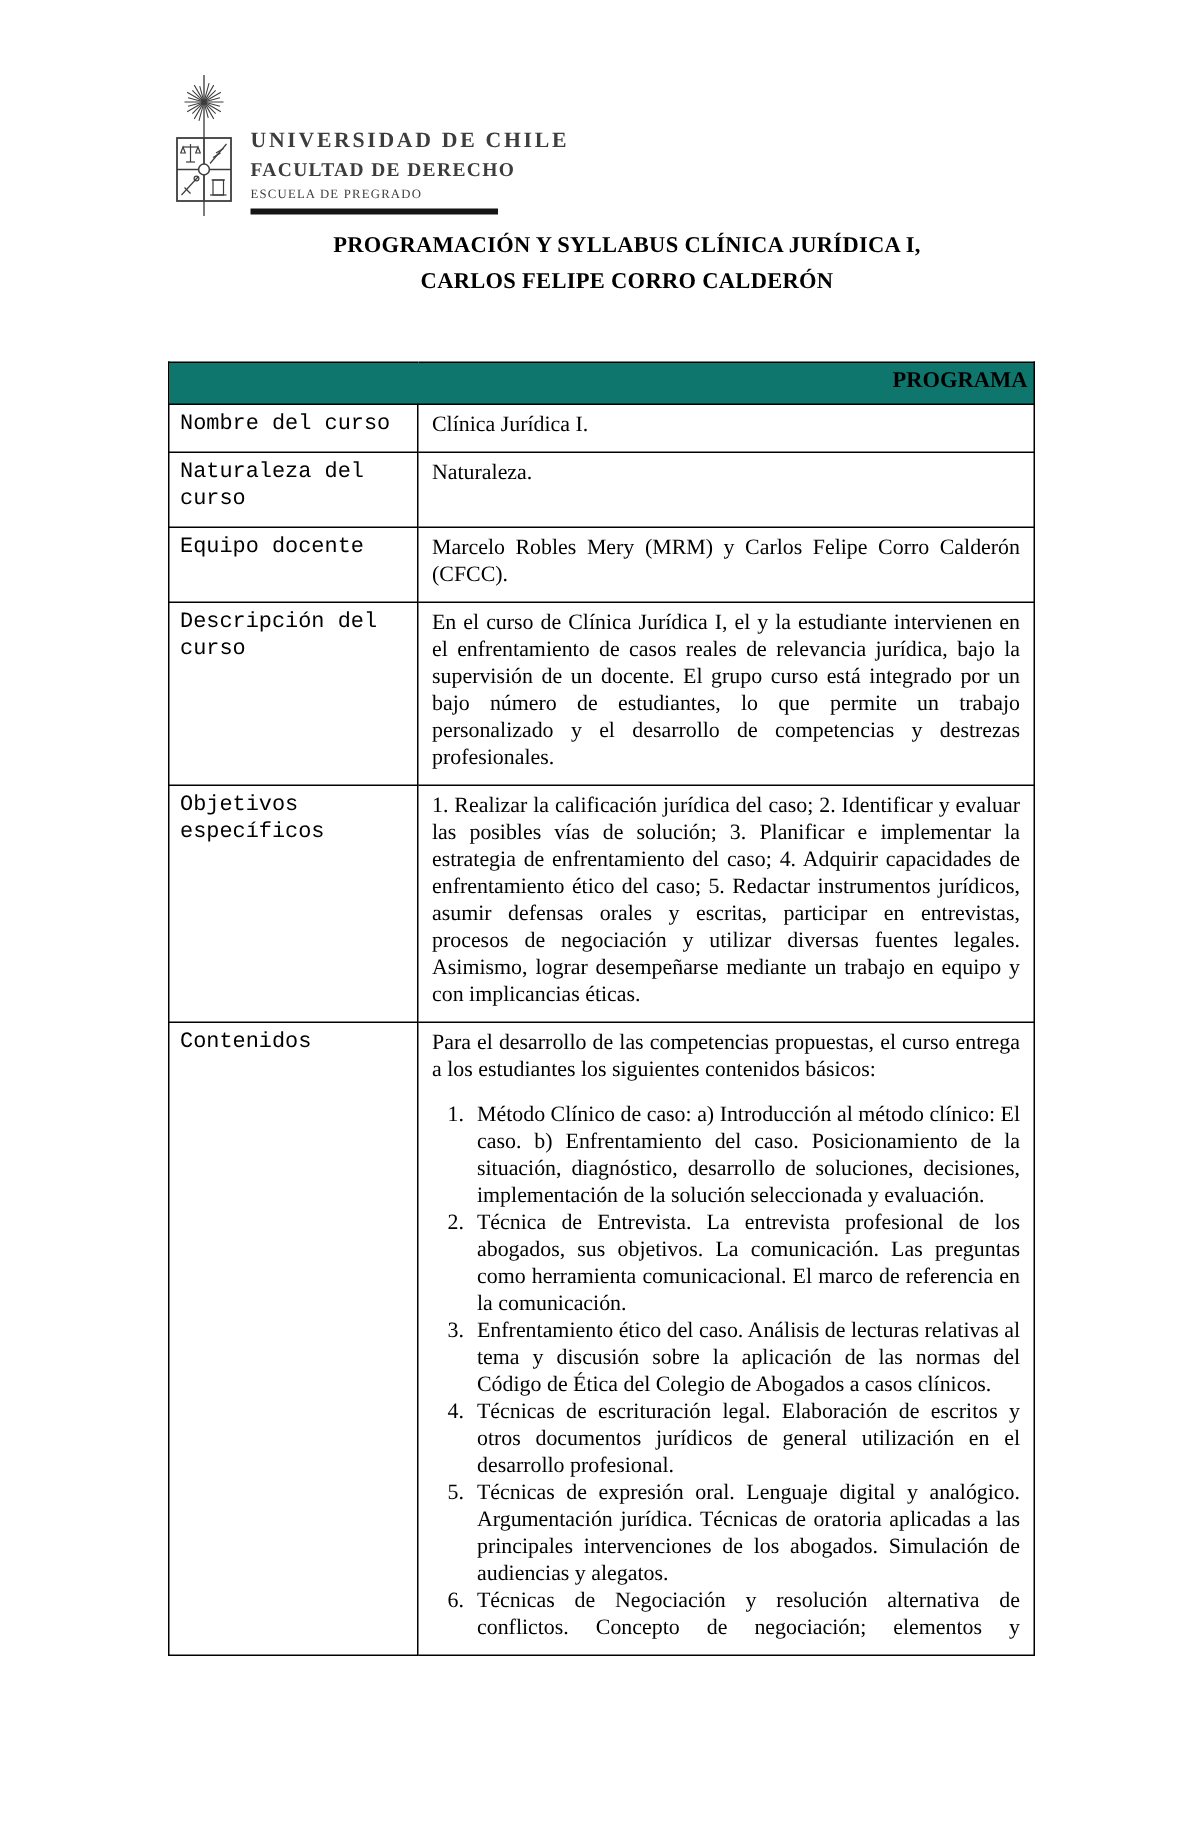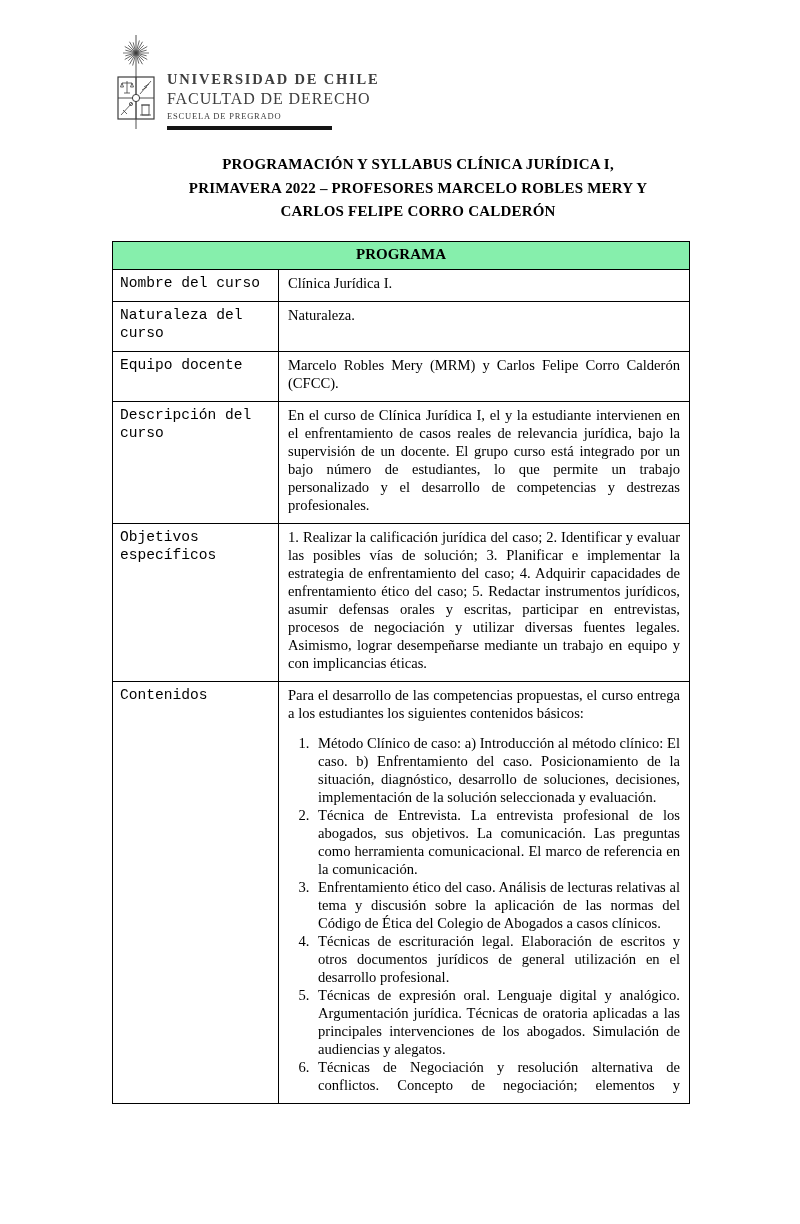--- a/index.html
+++ b/index.html
@@ -11,36 +11,36 @@
     background: #ffffff;
     font-family: "Liberation Serif", serif;
     color: #000;
     overflow: hidden;
   }
 
   
   .logo-block {
     position: absolute;
     left: 112px;
-    top: 33px;
+    top: 48px;
     display: flex;
     align-items: flex-start;
   }
   .emblem { width: 48px; height: 98px; display: block; }
   .logo-text { margin-left: 7px; margin-top: 38px; color: #3d3d3d; }
   .logo-line1 {
     font-size: 14.5px;
     letter-spacing: 1.8px;
     font-weight: 600;
     white-space: nowrap;
   }
   .logo-line2 {
-    font-size: 16px;
+    font-size: 13px;
     letter-spacing: 0.9px;
-    font-weight: 400;
+    font-weight: 700;
     margin-top: 2px;
     white-space: nowrap;
   }
   .logo-line3 {
     font-size: 8.5px;
     letter-spacing: 0.8px;
     margin-top: 3px;
     white-space: nowrap;
   }
   .logo-bar {
@@ -72,22 +72,22 @@
     border-collapse: collapse;
     font-size: 14.6px;
   }
   .program-table th,
   .program-table td {
     border: 1.6px solid #000;
     vertical-align: top;
     line-height: 18px;
   }
   .program-table th {
-    background: #86efac;
-    text-align: center;
+    background: #0f766e;
+    text-align: right;
     font-weight: 700;
     font-size: 15px;
     padding: 3px 4px 6px;
   }
   td.cell-label {
     width: 166px;
     padding: 4px 6px 9px 7px;
     text-align: left;
     font-family: Liberation Mono, monospace;
   }
@@ -168,21 +168,20 @@
     <div class="logo-text">
       <div class="logo-line1">UNIVERSIDAD DE CHILE</div>
       <div class="logo-line2">FACULTAD DE DERECHO</div>
       <div class="logo-line3">ESCUELA DE PREGRADO</div>
       <div class="logo-bar"></div>
     </div>
   </div>
 
   <div class="doc-title">
     <div>PROGRAMACIÓN Y SYLLABUS CLÍNICA JURÍDICA I,</div>
-    <div>PRIMAVERA 2022 – PROFESORES MARCELO ROBLES MERY Y</div>
     <div>CARLOS FELIPE CORRO CALDERÓN</div>
   </div>
 
   <table class="program-table">
     <tbody>
         <tr>
       <th colspan="2">PROGRAMA</th>
     </tr>
     <tr>
       <td class="cell-label">Nombre del curso</td>

